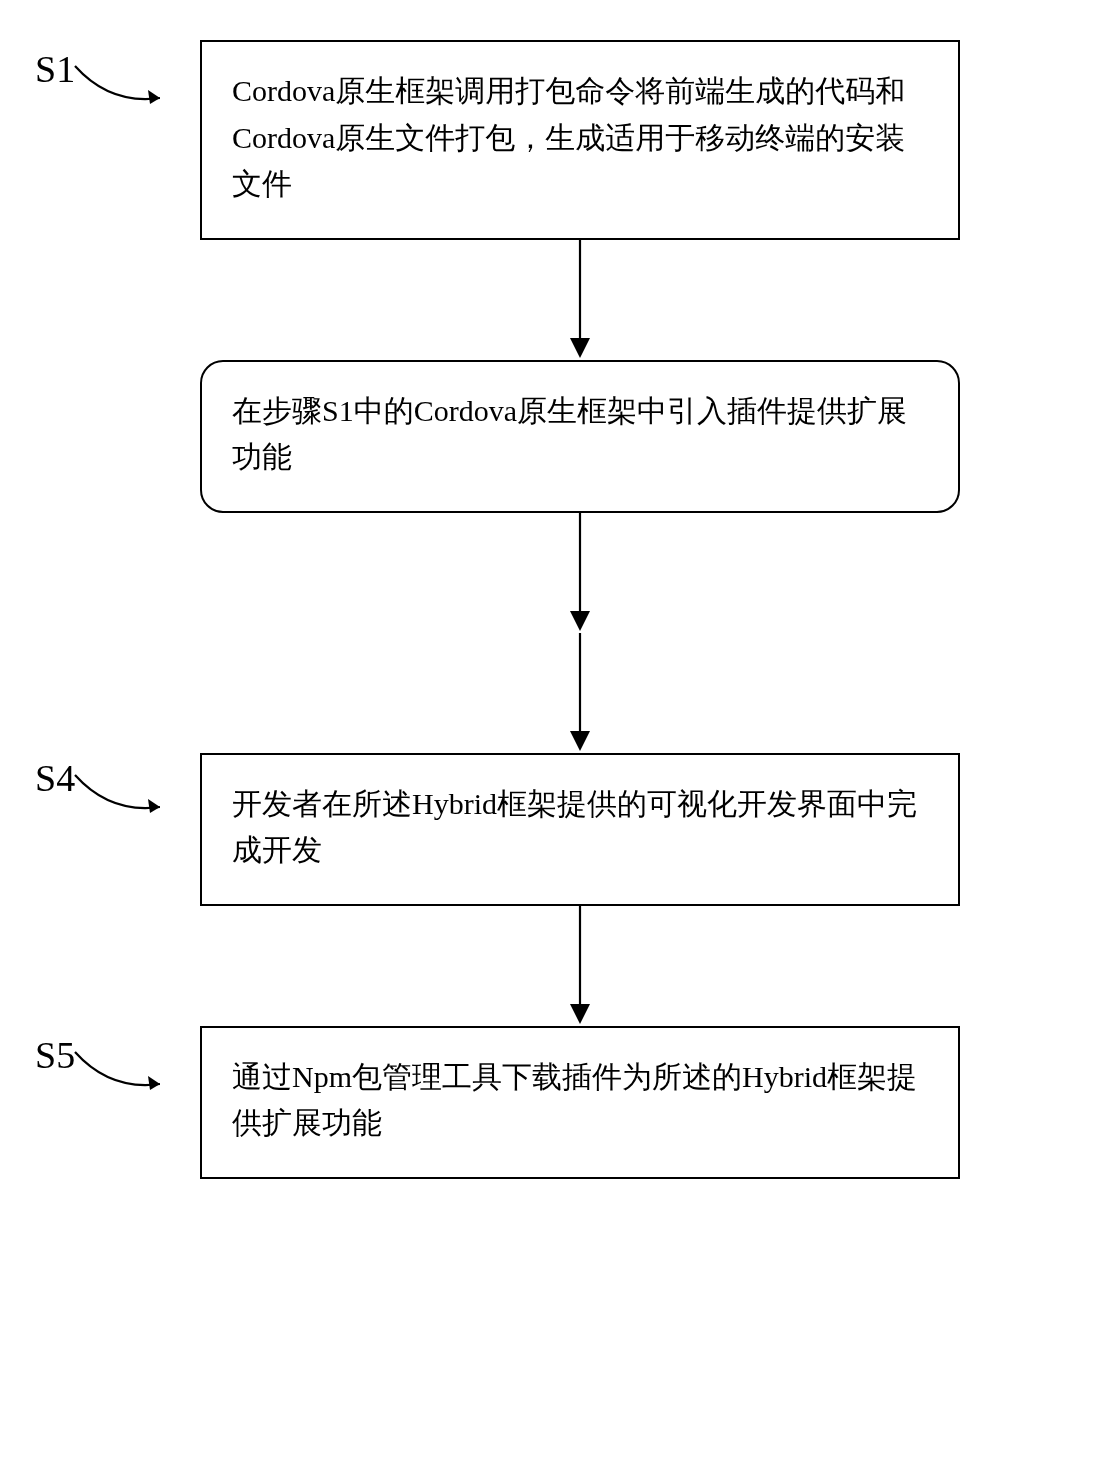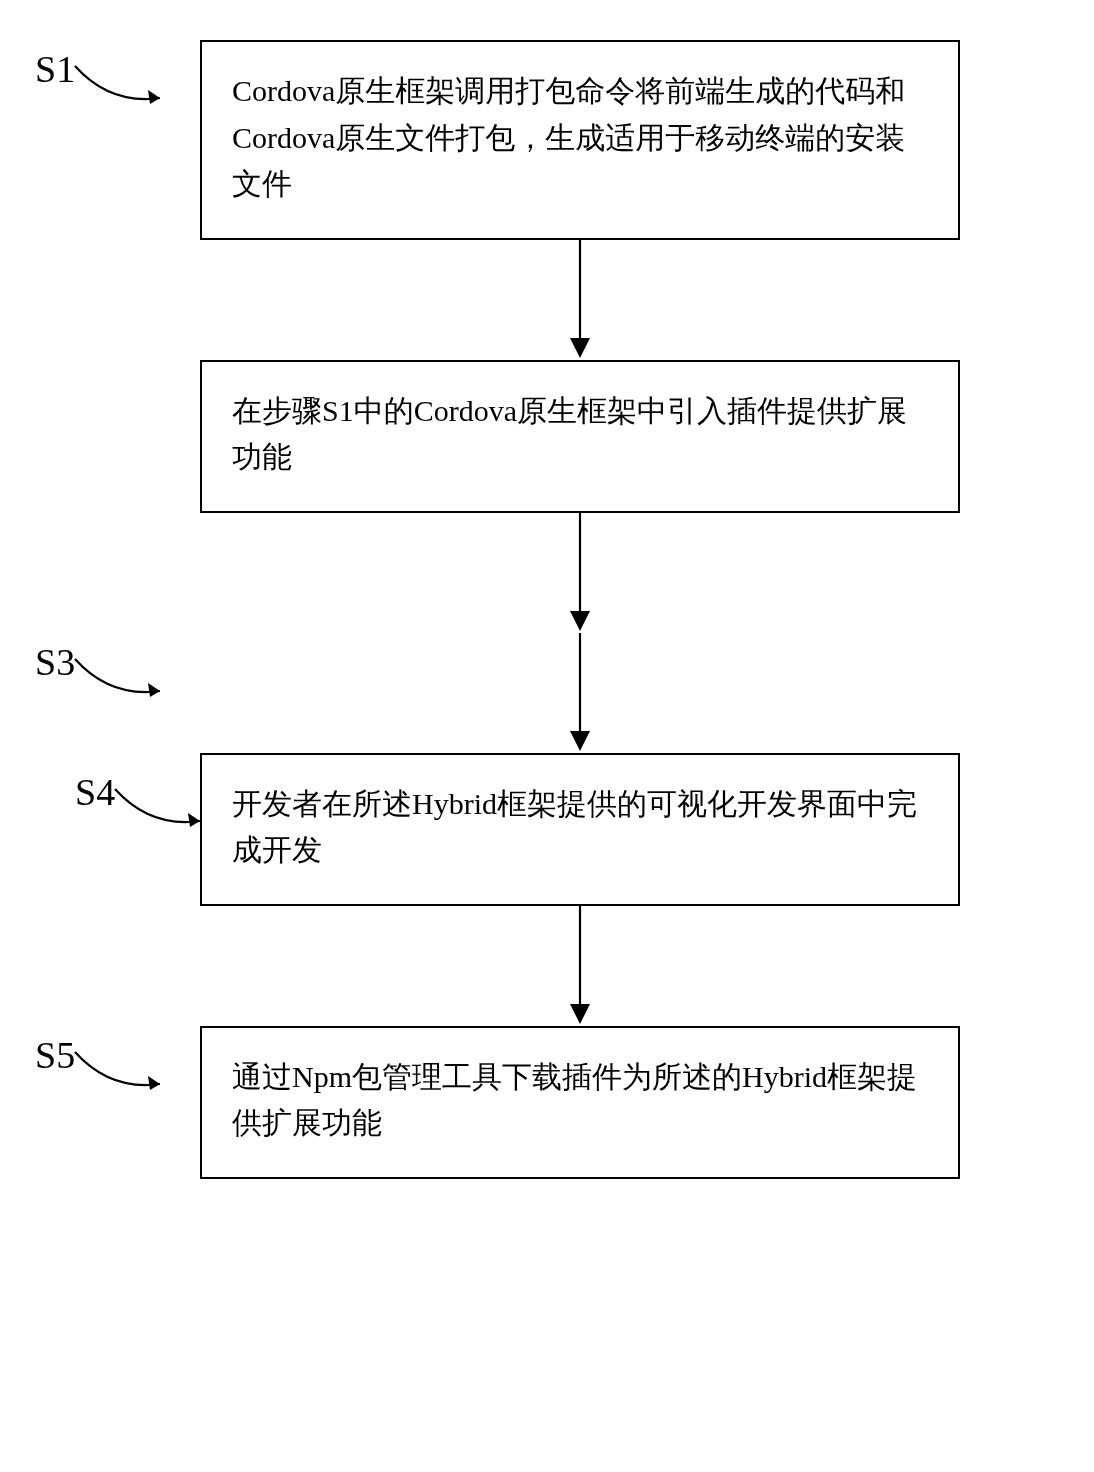--- a/index.html
+++ b/index.html
@@ -53,21 +53,21 @@
       display: flex;
       justify-content: center;
       margin-left: 200px;
       width: 760px;
     }
     .connector svg {
       display: block;
     }
     
     .s1 .step-box { min-height: 160px; }
-    .s2 .step-box { min-height: 130px; }
+    .s2 .step-box { min-height: 130px; border-radius: 23px; }
     .s3 .step-box { min-height: 170px; }
     .s4 .step-box { min-height: 130px; }
     .s5 .step-box { min-height: 130px; }
 
     .conn-h { height: 120px; }
   </style>
 </head>
 <body>
 
 <div class="flowchart">
@@ -99,38 +99,31 @@
   </div>
 
   <div class="connector conn-h">
     <svg width="40" height="120">
       <line x1="20" y1="0" x2="20" y2="102" stroke="#000" stroke-width="2.2"></line>
       <polygon points="20,118 10,98 30,98" fill="#000"></polygon>
     </svg>
   </div>
 
   <div class="step-row s3">
-    <div class="arrow-label" style="top:10px;">
-      <span class="step-label" style="top:0;">S3</span>
-      <svg width="160" height="80">
-        <path d="M 75 16 Q 110 55 160 48" stroke="#000" stroke-width="2.2" fill="none"></path>
-        <polygon points="160,48 148,40 150,54" fill="#000"></polygon>
-      </svg>
-    </div>
   </div>
 
   <div class="connector conn-h">
     <svg width="40" height="120">
       <line x1="20" y1="0" x2="20" y2="102" stroke="#000" stroke-width="2.2"></line>
       <polygon points="20,118 10,98 30,98" fill="#000"></polygon>
     </svg>
   </div>
 
   <div class="step-row s4">
-    <div class="arrow-label" style="top:20px;margin-left:40px;">
+    <div class="arrow-label" style="top:6px;">
       <span class="step-label" style="top:0;">S4</span>
       <svg width="160" height="80">
         <path d="M 75 16 Q 110 55 160 48" stroke="#000" stroke-width="2.2" fill="none"></path>
         <polygon points="160,48 148,40 150,54" fill="#000"></polygon>
       </svg>
     </div>
     <div class="step-box">
       <span>开发者在所述Hybrid框架提供的可视化开发界面中完成开发</span>
     </div>
   </div>

